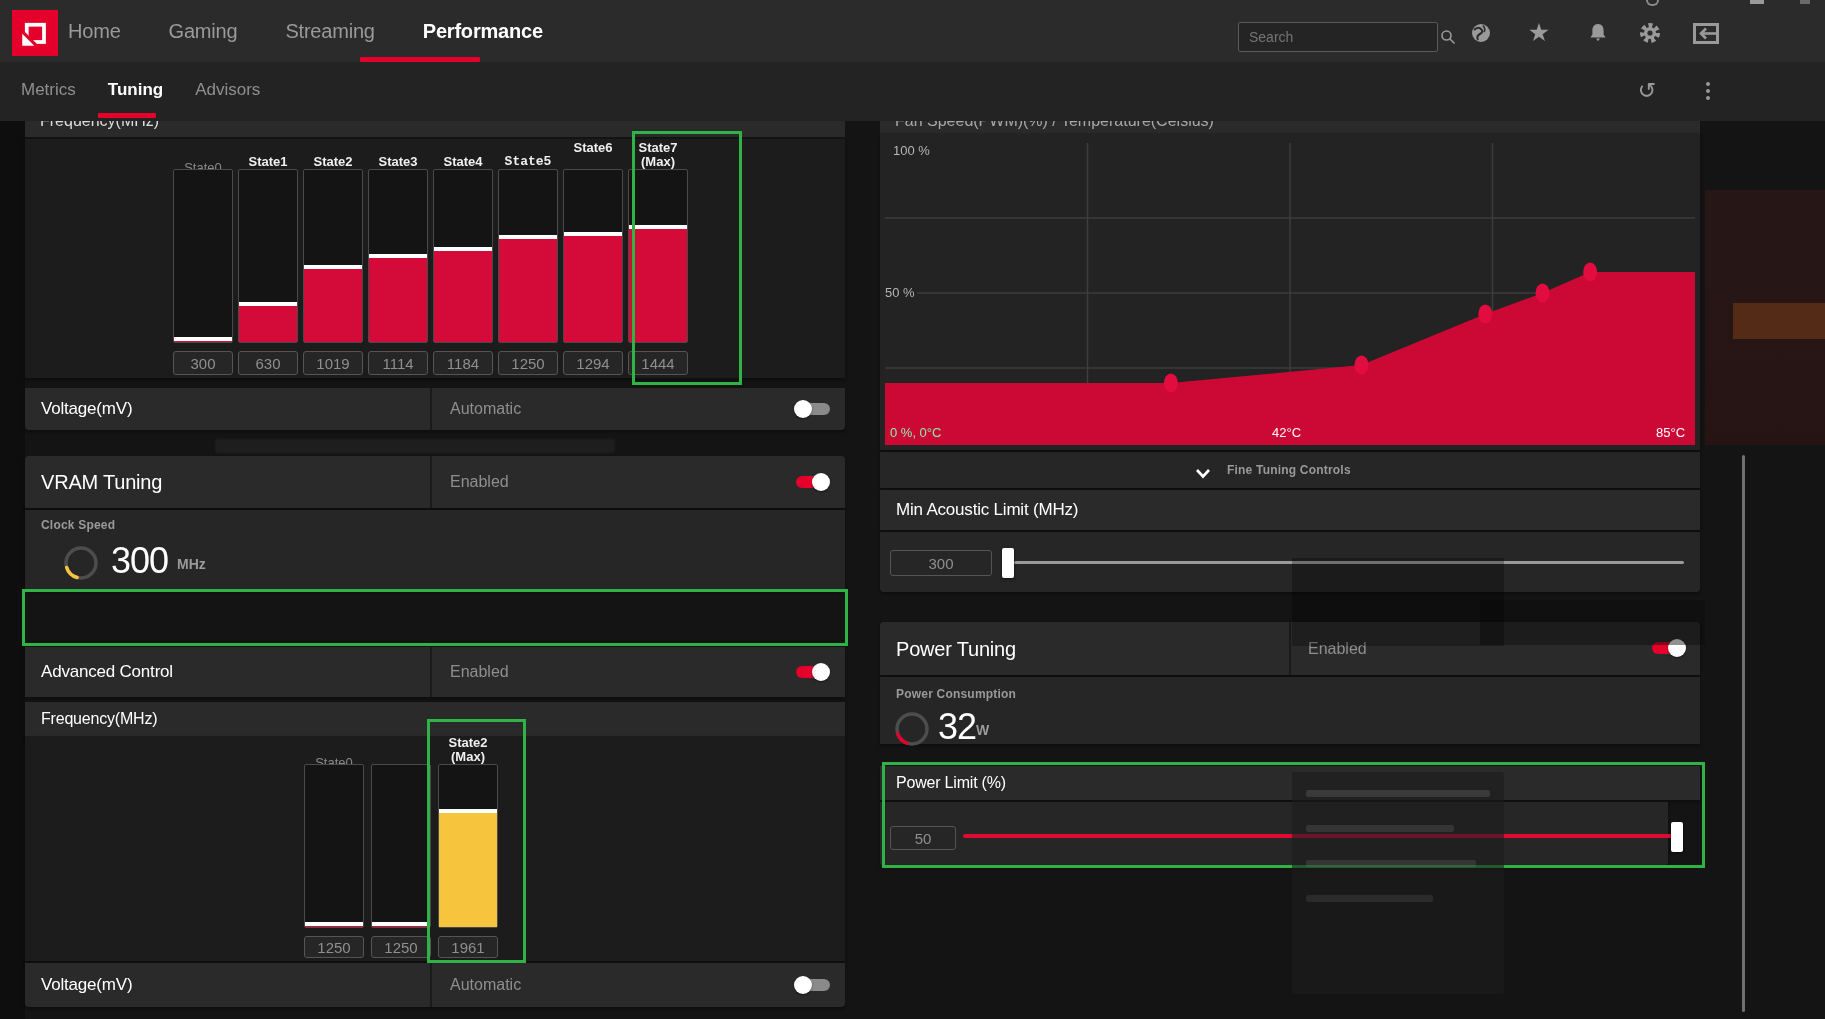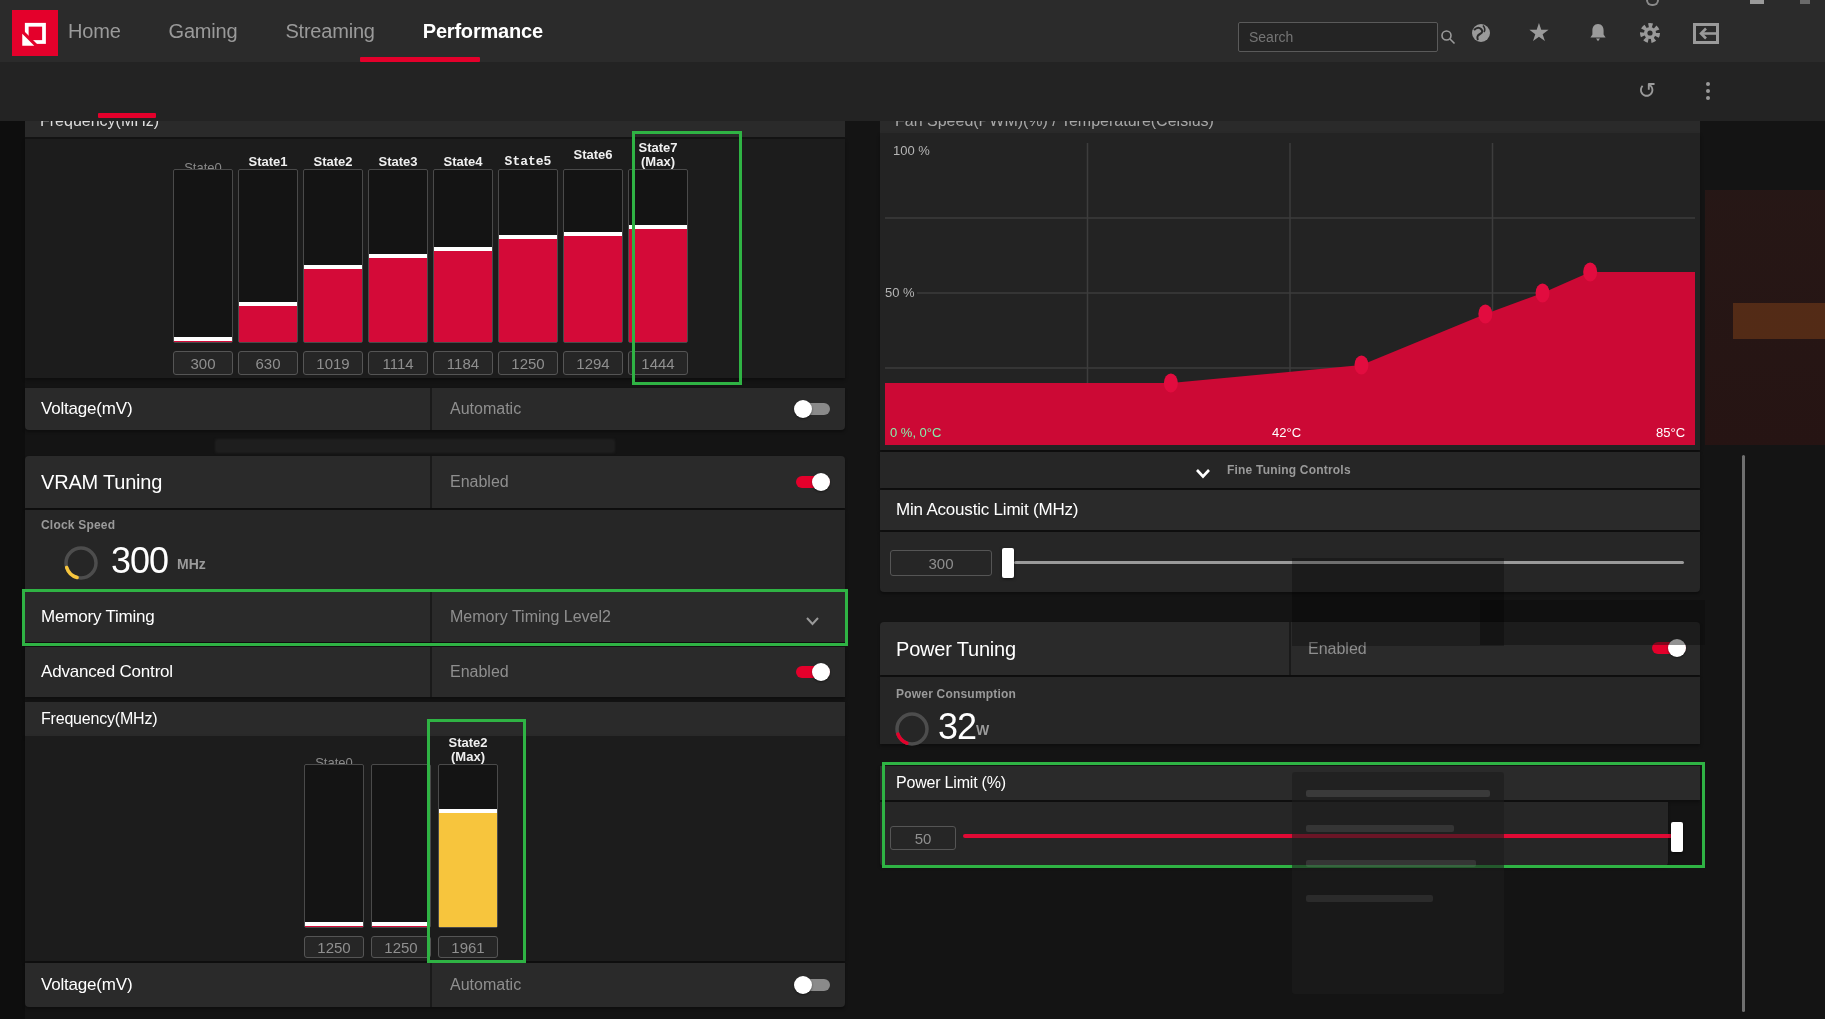--- a/index.html
+++ b/index.html
@@ -114,20 +114,25 @@
           <polyline points="13,5.5 8,10.5 13,15.5" fill="none" stroke="#9a9a9a" stroke-width="2.6"></polyline>
         </svg>
     </span>
 
     <div class="ghost" style="left:1646px;top:0;width:13px;height:6px;border:2px solid #8a8a8a;border-top:none;border-radius:0 0 8px 8px;"></div>
     <div class="ghost" style="left:1750px;top:0;width:14px;height:4px;background:#9a9a9a;"></div>
     <div class="ghost" style="left:1800px;top:0;width:10px;height:4px;background:#6a6a6a;"></div>
   </div>
 
   <div id="subnav" class="abs">
+    <div id="subnav-items" class="abs" style="left:21px;top:0;height:56px;display:flex;align-items:center;gap:32px;">
+        <span class="subnav-item">Metrics</span>
+        <span class="subnav-item active">Tuning</span>
+        <span class="subnav-item">Advisors</span>
+      </div>
     <div class="red-underline abs" style="left:98px;top:51px;width:58px;"></div>
     <span class="icn abs" style="left:1634px;top:15px;width:26px;height:28px;font-size:22px;">↺</span>
     <span class="icn abs" style="left:1698px;top:15px;width:20px;height:28px;flex-direction:column;gap:3px;">
       <i style="width:4px;height:4px;border-radius:50%;background:#9a9a9a;"></i>
         <i style="width:4px;height:4px;border-radius:50%;background:#9a9a9a;"></i>
         <i style="width:4px;height:4px;border-radius:50%;background:#9a9a9a;"></i>
     </span>
   </div>
 
   <div class="ghost" style="left:0;top:121px;width:25px;height:898px;background:#0e0e0e;"></div>
@@ -173,21 +178,21 @@
         <div class="bar-fill" style="height: 95px; background: rgb(212, 10, 56);"></div>
       </div>
       <div class="vbox" style="left: 408px; top: 212px; width: 60px; height: 24px;">1184</div>
       <div class="state-label" style="left: 465px; top: 2px; width: 76px; height: 28px; display: flex; flex-direction: column; justify-content: flex-end; font-family: Liberation Mono, monospace;">
         <span>State5</span>
       </div>
       <div class="bar-box" style="left: 473px; top: 30px; width: 60px; height: 174px;">
         <div class="bar-fill" style="height: 107px; background: rgb(212, 10, 56);"></div>
       </div>
       <div class="vbox" style="left: 473px; top: 212px; width: 60px; height: 24px;">1250</div>
-      <div class="state-label" style="left: 530px; top: 2px; width: 76px; height: 28px; display: flex; flex-direction: column; justify-content: center;">
+      <div class="state-label" style="left: 530px; top: 2px; width: 76px; height: 28px; display: flex; flex-direction: column; justify-content: flex-start;">
         <span>State6</span>
       </div>
       <div class="bar-box" style="left: 538px; top: 30px; width: 60px; height: 174px;">
         <div class="bar-fill" style="height: 110px; background: rgb(212, 10, 56);"></div>
       </div>
       <div class="vbox" style="left: 538px; top: 212px; width: 60px; height: 24px;">1294</div>
       <div class="state-label" style="left: 595px; top: 2px; width: 76px; height: 28px; display: flex; flex-direction: column; justify-content: flex-end;">
         <span>State7</span>
         <span>(Max)</span>
       </div>
@@ -224,30 +229,20 @@
     <span class="abs" style="left:36px;top:33px;">
       <svg width="40" height="40" viewBox="0 0 40 40">
           <circle cx="20" cy="20" r="15" fill="none" stroke="#4d4d4d" stroke-width="3.5"></circle>
           <circle cx="20" cy="20" r="15" fill="none" stroke="#f7c53d" stroke-width="3.5" stroke-linecap="round" stroke-dasharray="15 79.2" transform="rotate(105 20 20)"></circle>
         </svg>
     </span>
     <span class="big-num abs" style="left:86px;top:30px;">300</span>
     <span class="unit abs" style="left:152px;top:46px;">MHz</span>
   </div>
 
-  <div class="row abs" style="left:25px;top:592px;width:820px;height:50px;">
-    <span class="cell-label">Memory Timing</span>
-    <div class="vdivider" style="left:405px;"></div>
-    <span class="cell-value" style="left:425px;">Memory Timing Level2</span>
-    <span class="abs" style="left:780px;top:20px;">
-      <svg width="15" height="10" viewBox="0 0 15 10">
-          <polyline points="2,2 7.5,8 13,2" fill="none" stroke="#9a9a9a" stroke-width="2"></polyline>
-        </svg>
-    </span>
-  </div>
 
   <div class="row abs" style="left:25px;top:647px;width:820px;height:50px;">
     <span class="cell-label">Advanced Control</span>
     <div class="vdivider" style="left:405px;"></div>
     <span class="cell-value" style="left:425px;">Enabled</span>
   </div>
   <div class="toggle on" style="left:794px;top:663px;">
       <div class="track"></div>
       <div class="knob"></div>
     </div>

